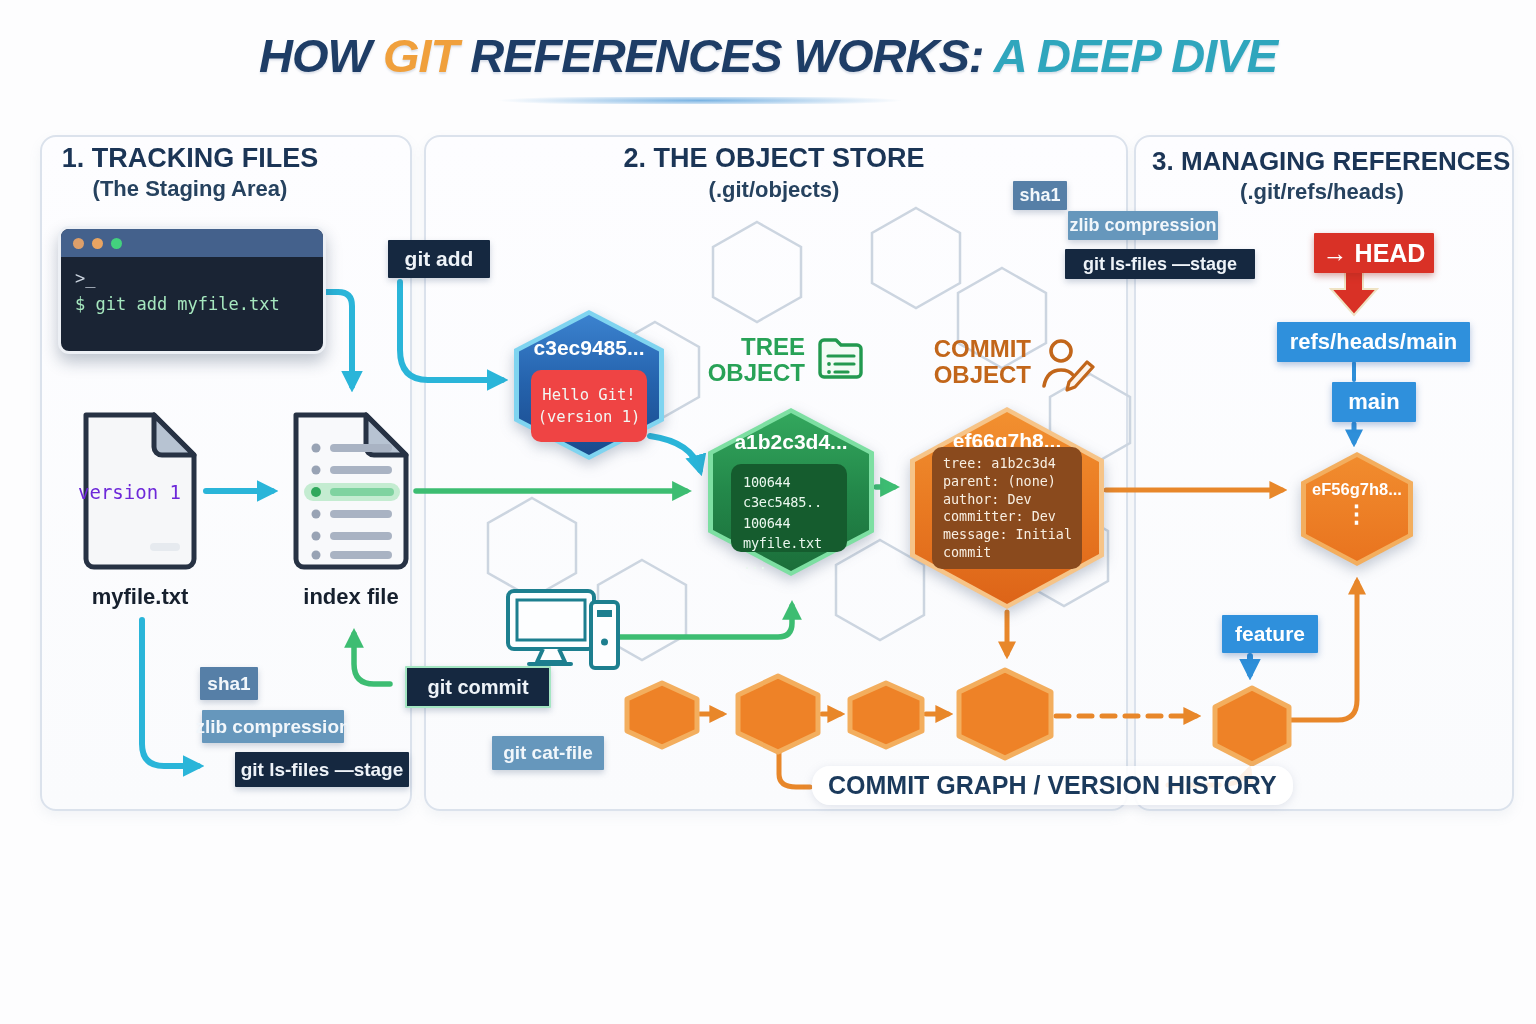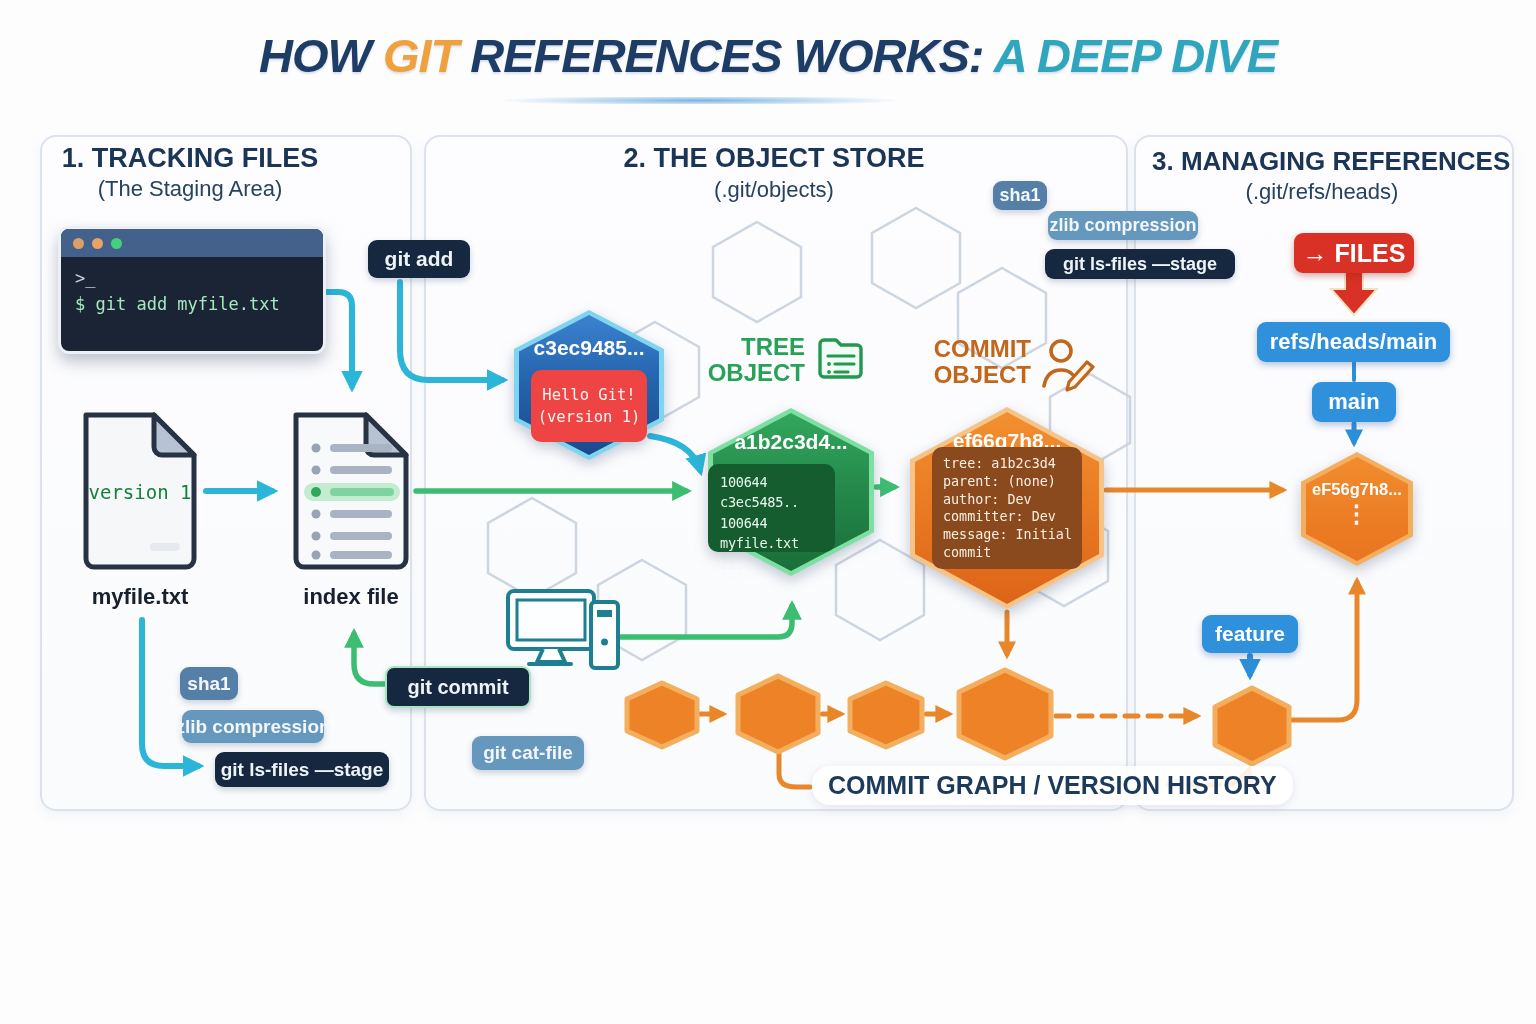--- a/index.html
+++ b/index.html
@@ -12,25 +12,25 @@
               font-style:italic;letter-spacing:-1px;white-space:nowrap;
               text-shadow:0 2px 2px rgba(120,140,170,.25);}
   .t-navy{color:#1e3d66;} .t-orange{color:#f0a03c;} .t-teal{color:#2fa6bd;}
   .title-underline{left:430px;top:97px;width:540px;height:7px;
         background:radial-gradient(ellipse 50% 100% at 50% 50%,rgba(52,140,212,.65),rgba(52,140,212,0) 75%);}
 
   
   .panel{border:2px solid #dbe2ec;border-radius:16px;background:linear-gradient(#fdfdff,#fafbfd);
          box-shadow:0 5px 12px rgba(140,155,180,.10);}
   .panel-heading{font-size:27px;font-weight:800;color:#1b3556;text-align:center;white-space:nowrap;}
-  .panel-subheading{font-size:22px;font-weight:400;color:#26425f;text-align:center;white-space:nowrap;}
-
-  
-  .badge{display:flex;align-items:center;justify-content:center;border-radius:9px;white-space:nowrap;
-         box-shadow:0 3px 6px rgba(90,110,140,.30);}
+  .panel-subheading{font-size:22px;font-weight:700;color:#26425f;text-align:center;white-space:nowrap;}
+
+  
+  .badge{display:flex;align-items:center;justify-content:center;border-radius:1px;white-space:nowrap;
+         box-shadow:0 3px 6px rgba(90,110,140,.30);margin-left:20px;}
   .badge-steel{background:#567fa7;color:#f2f7fb;font-size:19px;font-weight:600;}
   .badge-steel2{background:#6697bc;color:#f2f7fb;font-size:19px;font-weight:600;}
   .badge-dark{background:#152840;color:#eef3f8;font-size:20px;font-weight:700;}
   .badge-blue{background:#2f90dc;color:#ffffff;font-weight:700;box-shadow:0 3px 7px rgba(40,90,160,.35);}
   .badge-red{background:#d93126;color:#fff;font-weight:800;box-shadow:0 3px 7px rgba(160,40,30,.4);}
 
   
   .terminal{left:58px;top:226px;width:262px;height:122px;border-radius:11px;border:3px solid #edf0f5;
             box-shadow:0 8px 16px rgba(30,50,80,.28);overflow:hidden;background:#1a2434;}
   .term-bar{height:28px;background:#44618c;display:flex;align-items:center;padding-left:12px;gap:8px;}
@@ -158,21 +158,21 @@
   </div>
 
   <div class="abs badge badge-dark" style="left:368px;top:240px;width:102px;height:38px;font-size:21px;">git add</div>
 
   <div class="abs" style="left:78px;top:403px;width:124px;height:168px;">
     <svg width="124" height="168" viewBox="0 0 124 168">
       <path d="M8 12 h68 l40 40 v104 a8 8 0 0 1 -8 8 H16 a8 8 0 0 1 -8 -8 Z" fill="#f6f7f9" stroke="#273244" stroke-width="5" stroke-linejoin="round"></path>
       <path d="M76 12 v32 a8 8 0 0 0 8 8 h32 Z" fill="#b7c3d2" stroke="#273244" stroke-width="5" stroke-linejoin="round"></path>
       <rect x="72" y="140" width="30" height="8" rx="4" fill="#e6eaef"></rect>
     </svg>
-    <div class="abs mono" style="left:0;top:78px;width:124px;text-align:center;font-size:19px;color:#15803d;">version 1</div>
+    <div class="abs mono" style="left:0;top:78px;width:124px;font-size:19px;color:#6d28d9;">version 1</div>
   </div>
   <div class="abs doc-label" style="left:58px;top:584px;width:164px;">myfile.txt</div>
 
   <div class="abs" style="left:288px;top:403px;width:126px;height:168px;">
     <svg width="126" height="168" viewBox="0 0 126 168">
       <path d="M8 12 h70 l40 40 v104 a8 8 0 0 1 -8 8 H16 a8 8 0 0 1 -8 -8 Z" fill="#f8f9fb" stroke="#273244" stroke-width="5" stroke-linejoin="round"></path>
       <path d="M78 12 v32 a8 8 0 0 0 8 8 h32 Z" fill="#b7c3d2" stroke="#273244" stroke-width="5" stroke-linejoin="round"></path>
       <g>
         <circle cx="28" cy="45" r="4.5" fill="#98a3b4"></circle>
           <rect x="42" y="41" width="62" height="8" rx="4" fill="#a9b3c3"></rect>
@@ -223,21 +223,21 @@
         <line x1="20" y1="30" x2="39" y2="30" stroke="#22994f" stroke-width="3.2" stroke-linecap="round"></line>
       <circle cx="14" cy="38" r="1.9" fill="#22994f"></circle>
         <line x1="20" y1="38" x2="33" y2="38" stroke="#22994f" stroke-width="3.2" stroke-linecap="round"></line>
     </svg>
   </div>
 
   <div class="abs hex" style="left:708px;top:408px;width:166px;height:168px;">
     <div class="hex-border" style="background:#7ddfa2;"></div>
     <div class="hex-fill" style="background:linear-gradient(180deg,#33a75d 0%,#23884a 50%,#1b6e3a 100%);"></div>
     <div class="hex-hash" style="top:22px;font-size:21px;">a1b2c3d4...</div>
-    <div class="hex-inner" style="left:0;top:56px;width:127px;height:88px;background:#155c2e;padding:8px 0 0 12px;box-sizing:border-box;font-size:13.6px;line-height:1.5;letter-spacing:-0.3px;color:#eaf7ee;">
+    <div class="hex-inner" style="left:23px;top:56px;width:116px;height:88px;background:#155c2e;padding:8px 0 0 12px;box-sizing:border-box;font-size:13.6px;line-height:1.5;letter-spacing:-0.3px;color:#eaf7ee;">
       <div>100644 c3ec5485..</div>
       <div>100644 myfile.txt</div>
       <div>...</div>
     </div>
   </div>
 
   <div class="abs" style="left:905px;top:336px;display:flex;align-items:flex-start;gap:8px;">
     <div class="obj-label" style="width:126px;color:#c2661a;">COMMIT OBJECT</div>
     <svg width="58" height="56" viewBox="0 0 58 56">
       <circle cx="22" cy="15" r="10" fill="none" stroke="#c2661a" stroke-width="3.6"></circle>
@@ -275,21 +275,21 @@
   <div class="abs badge badge-dark" style="left:385px;top:666px;width:142px;height:38px;font-size:20px;border:2.5px solid #a4e6c2;">git commit</div>
   <div class="abs badge badge-steel2" style="left:472px;top:736px;width:112px;height:34px;">git cat-file</div>
 
   <div class="abs graph-pill" style="left:812px;top:766px;">COMMIT GRAPH / VERSION HISTORY</div>
 
   <div class="abs panel-heading" style="left:1152px;top:146px;width:340px;font-size:26px;">3. MANAGING REFERENCES</div>
   <div class="abs panel-subheading" style="left:1152px;top:179px;width:340px;">(.git/refs/heads)</div>
 
   <div class="abs badge badge-red" style="left:1294px;top:233px;width:120px;height:40px;font-size:25px;gap:7px;">
     <span>→</span>
-      <span>FILES</span>
+      <span>HEAD</span>
   </div>
 
   <div class="abs badge badge-blue" style="left:1257px;top:322px;width:193px;height:40px;font-size:22px;">refs/heads/main</div>
   <div class="abs badge badge-blue" style="left:1312px;top:382px;width:84px;height:40px;font-size:22px;">main</div>
 
   <div class="abs hex" style="left:1301px;top:452px;width:112px;height:114px;">
     <div class="hex-border" style="background:#f3ae5e;"></div>
     <div class="hex-fill" style="background:linear-gradient(180deg,#f18c2e 0%,#e9741f 100%);"></div>
     <div class="hex-hash" style="top:28px;font-size:16.5px;">eF56g7h8...</div>
     <div class="hex-hash" style="top:48px;font-size:24px;letter-spacing:1px;">⋮</div>

